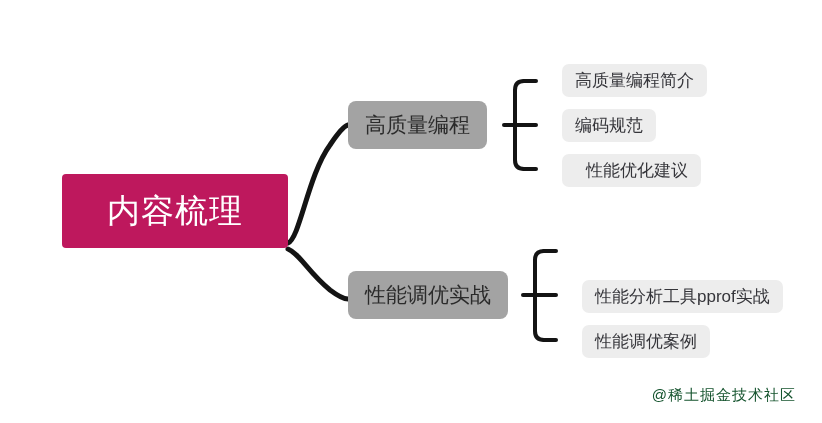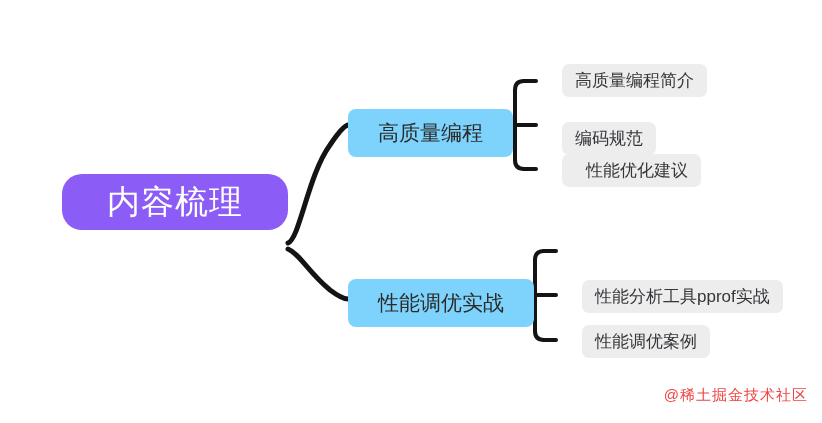--- a/index.html
+++ b/index.html
@@ -29,61 +29,60 @@
     display: flex;
     align-items: center;
     justify-content: center;
     white-space: nowrap;
   }
   
   .node-root {
     left: 62px;
     top: 174px;
     width: 226px;
-    height: 56px;
-    background: #8b5cf6;
-    border-radius: 20px;
+    height: 74px;
+    background: #be185d;
+    border-radius: 4px;
     color: #ffffff;
     font-size: 33px;
     letter-spacing: 1px;
   }
   
   .node-branch {
-    background: #7dd3fc;
+    background: #a3a3a3;
     border-radius: 8px;
     color: #2b2b2b;
     font-size: 21px;
     height: 48px;
-    padding: 0 30px;
-    margin-top: 8px;
+    padding: 0 17px;
   }
   .branch-1 { left: 348px; top: 101px; }
   .branch-2 { left: 348px; top: 271px; }
   
   .node-leaf {
     background: #ededed;
     border-radius: 7px;
     color: #35353a;
     font-size: 17px;
     height: 33px;
     padding: 0 13px;
     margin-left: 26px;
   }
   .leaf-a1 { left: 536px; top: 64px; }
-  .leaf-a2 { left: 536px; top: 122px; align-items: center; }
+  .leaf-a2 { left: 536px; top: 109px; align-items: center; }
   .leaf-a3 { left: 536px; top: 154px; padding-left: 24px; }
   .leaf-b1 { left: 556px; top: 235px; }
   .leaf-b2 { left: 556px; top: 280px; }
   .leaf-b3 { left: 556px; top: 325px; }
   
   .watermark {
     position: absolute;
-    right: 14px;
+    right: 26px;
     bottom: 18px;
-    color: #ef4444;
+    color: #14532d;
     font-size: 15px;
     letter-spacing: 1px;
     white-space: nowrap;
   }
 </style>
 </head>
 <body>
 
 <div id="canvas">
 

